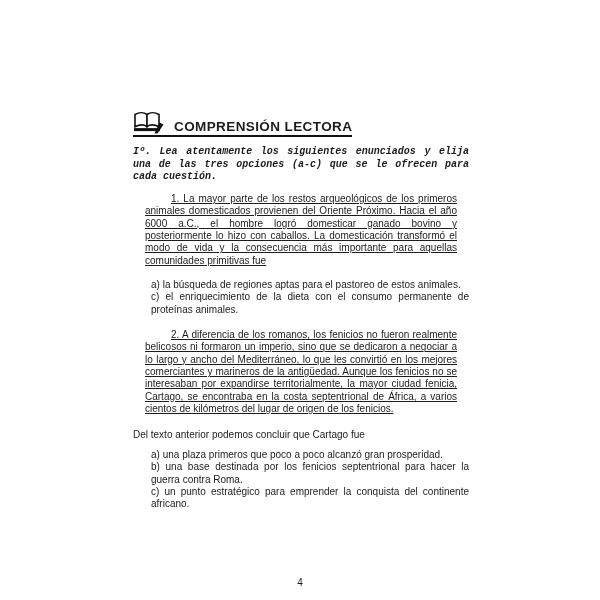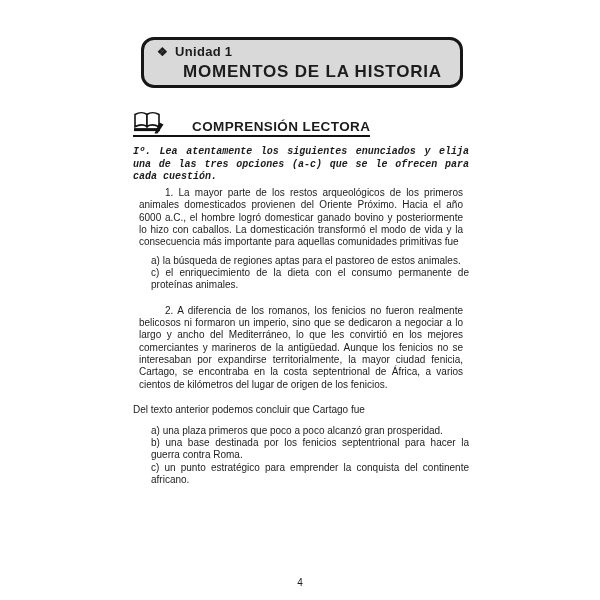--- a/index.html
+++ b/index.html
@@ -17,55 +17,49 @@
   .diamond { margin-right:7px; font-size:12px; }
   .unit-title {
     font-weight:bold; font-size:17px; line-height:20px;
     margin:2px 0 0 26px; letter-spacing:0.8px; white-space:nowrap;
   }
   
   .section-header {
     position:absolute; left:133px; top:111px; display:flex; align-items:flex-end;
     gap:7px; border-bottom:2.5px solid #121212; padding-bottom:1px;
   }
-  .section-title { font-weight:bold; font-size:13.5px; letter-spacing:0.4px; line-height:15px;margin-left:18px; }
+  .section-title { font-weight:bold; font-size:13.5px; letter-spacing:0.4px; line-height:15px; }
   .book-icon-svg { display:block; }
   
   .instruction {
     position:absolute; left:133px; top:146px; width:336px; margin:0;
     font-size:10px; line-height:12.6px; font-weight:bold; font-style:italic;
     text-align:justify;
     font-family:Liberation Mono, monospace;
   }
   
   .content {
     position:absolute; left:133px; top:181px; width:336px;
     font-size:10px; line-height:12.35px; text-align:justify;
   }
-  .para { margin:6px; text-indent:26px; }
+  .para { margin:12px; text-indent:26px;text-decoration:underline; }
   .option { margin:0 0 0 18px; }
   .mt { margin-top:13px; }
   .stem { margin:13px 0 8px 0; }
   
   .page-number {
     position:absolute; left:0; right:0; top:577px; text-align:center;
     font-size:10px; color:#1c1c1c;
   }
 </style>
 </head>
 <body>
 
 <div class="page">
 
-  <div class="header-box">
-    <div class="unit-line">
-      <span class="diamond">❖</span><span>Unidad 1</span>
-    </div>
-    <div class="unit-title">MOMENTOS DE LA HISTORIA</div>
-  </div>
 
   <div class="section-header">
     <span>
       <svg class="book-icon-svg" width="34" height="23" viewBox="0 0 34 23" xmlns="http://www.w3.org/2000/svg">
         <path d="M2,3.5 C6,1.2 11,1.2 14,3.5 L14,15.5 C11,13.6 6,13.6 2,15.8 Z" fill="#ffffff" stroke="#121212" stroke-width="1.6"></path>
         <path d="M26,3.5 C22,1.2 17,1.2 14,3.5 L14,15.5 C17,13.6 22,13.6 26,15.8 Z" fill="#ffffff" stroke="#121212" stroke-width="1.6"></path>
         <path d="M1,18.6 L27,18.6" stroke="#121212" stroke-width="3"></path>
         <path d="M21.5,22.5 L26.5,11.5 L30.5,13.5 L24.5,22.5 Z" fill="#121212"></path>
       </svg>
     </span>

